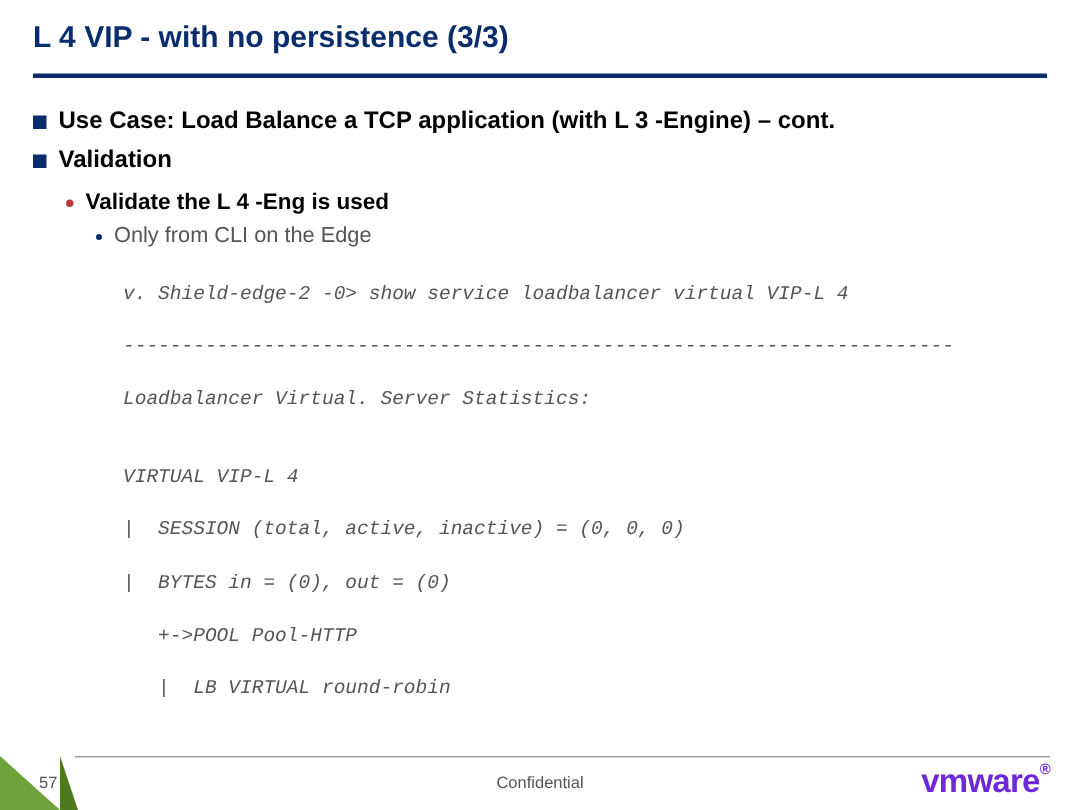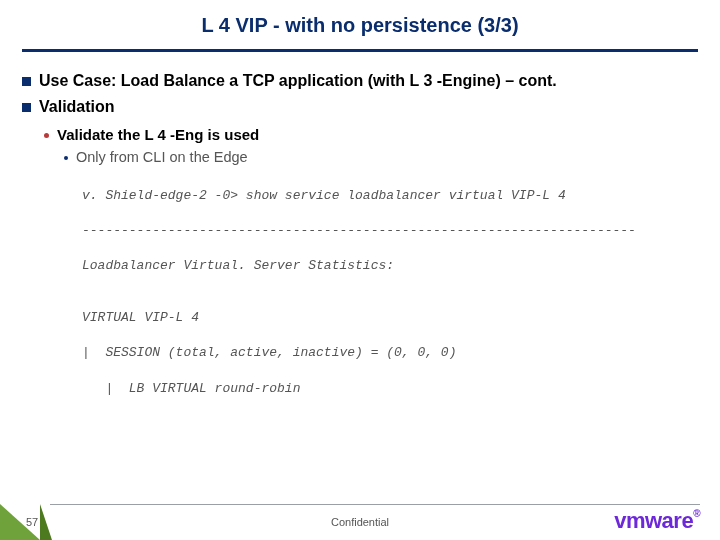--- a/index.html
+++ b/index.html
@@ -1,19 +1,19 @@
 <!DOCTYPE html>
 <html><head>
 <meta charset="utf-8">
 <style>
   * { box-sizing: border-box; margin: 0; padding: 0; }
   html, body { width: 720px; height: 540px; font-family: Arial, Helvetica, sans-serif; background: #fff; }
   .slide { position: relative; width: 720px; height: 540px; background: #fff; }
   .title-area { padding: 14px 22px 6px 22px; }
-  .title { color: #0a2d6e; font-weight: bold; font-size: 20px; text-align: center; }
+  .title { color: #0a2d6e; font-weight: bold; font-size: 20px; }
   .title-rule { border: none; border-top: 3px solid #0a2d6e; margin: 6px 22px 0 22px; }
   .content { padding: 12px 22px 0 22px; }
   .lvl1 { display: flex; margin-top: 8px; }
   .sq { width: 9px; height: 9px; background: #0a2d6e; margin-top: 5px; margin-right: 8px; flex: 0 0 auto; }
   .lvl1-text { color: #000; font-weight: bold; font-size: 16px; }
   .lvl2 { display: flex; margin-top: 10px; margin-left: 22px; }
   .dot2 { width: 5px; height: 5px; border-radius: 50%; background: #b93a3a; margin-top: 7px; margin-right: 8px; flex: 0 0 auto; }
   .lvl2-text { color: #000; font-weight: bold; font-size: 15px; }
   .lvl3 { display: flex; margin-top: 6px; margin-left: 42px; }
   .dot3 { width: 4px; height: 4px; border-radius: 50%; background: #0a2d6e; margin-top: 7px; margin-right: 8px; flex: 0 0 auto; }
@@ -61,20 +61,22 @@
       <div class="lvl3-text">Only from CLI on the Edge</div>
     </div>
 
     <div class="codeblock">
 <span class="line">v. Shield-edge-2 -0&gt; show service loadbalancer virtual VIP-L 4</span>
 <span class="line">-----------------------------------------------------------------------</span>
 <span class="line">Loadbalancer Virtual. Server Statistics:</span>
 <span class="line"></span>
 <span class="line">VIRTUAL VIP-L 4</span>
 <span class="line">|  SESSION (total, active, inactive) = (0, 0, 0)</span>
+<span class="line">|  BYTES in = (0), out = (0)</span>
+<span class="line">   +-&gt;POOL Pool-HTTP</span>
 <span class="line">   |  LB VIRTUAL round-robin</span>
 
 
 
     </div>
 
   </div>
 
   <div class="footer">
     <div class="footer-line"></div>

